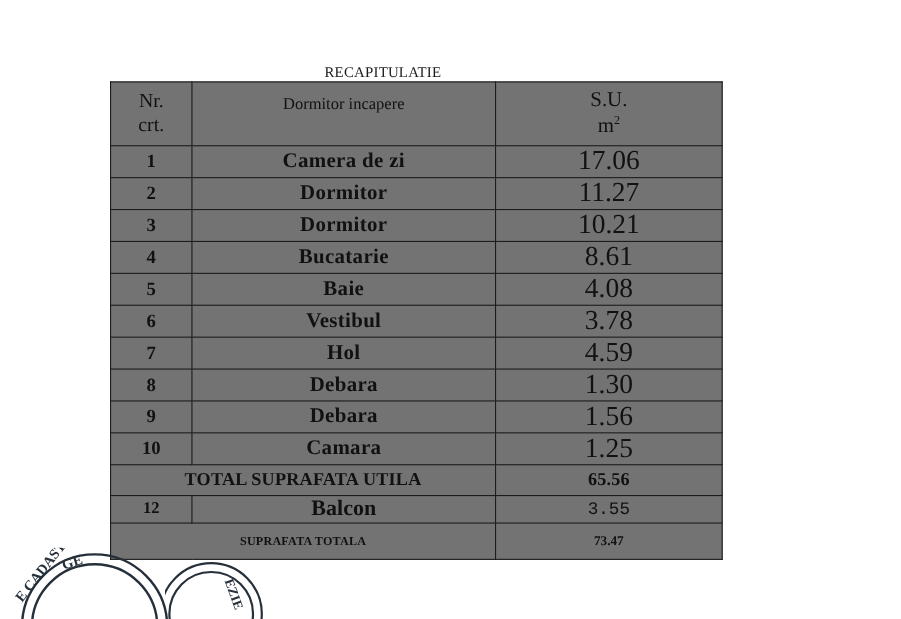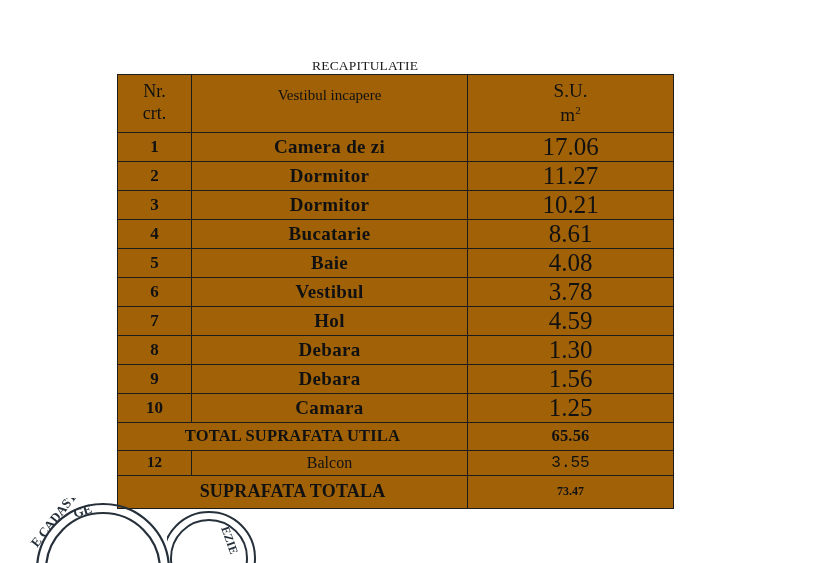--- a/index.html
+++ b/index.html
@@ -11,21 +11,21 @@
     height: 563px;
     background: #ffffff;
     font-family: "Liberation Serif", serif;
     color: #111111;
     position: relative;
     overflow: hidden;
   }
 
   #sheet {
     position: absolute;
-    left: 17px;
+    left: 0;
     top: 0;
     width: 759px;
     height: 563px;
   }
 
   .caption {
     position: absolute;
     left: 295px;
     top: 58px;
     font-size: 13.5px;
@@ -38,21 +38,21 @@
     position: absolute;
     left: 100px;
     top: 74px;
     width: 556px;
   }
 
   table.recap {
     border-collapse: collapse;
     width: 556px;
     table-layout: fixed;
-    background: #a16207;
+    background: #737373;
   }
 
   table.recap td {
     border: 1.6px solid #1c1c1c;
     padding: 0;
     vertical-align: middle;
     text-align: center;
     color: #111111;
   }
 
@@ -113,35 +113,35 @@
     margin-top: 40px;
   }
 
   .small-nr {
     font-size: 15px;
     font-weight: bold;
     height: 24px;
     margin-top: 24px;
   }
   .small-name {
-    font-size: 16px;
-    font-weight: normal;
+    font-size: 20px;
+    font-weight: bold;
     height: 24px;
   }
   .small-val {
     font-size: 16px;
     height: 24px;
     font-family: Liberation Mono, monospace;
   }
 
   .grand-row td {
     height: 32px;
   }
   .grand-label {
-    font-size: 18px;
+    font-size: 11px;
     font-weight: bold;
     letter-spacing: 0.2px;
   }
   .grand-val {
     font-size: 12px;
     font-weight: bold;
   }
 
   
   .stamp {
@@ -176,21 +176,21 @@
         <col class="c-nr">
         <col class="c-den">
         <col class="c-su">
       </colgroup>
       <tbody>
         <tr>
           <td class="hdr-nr">
             <div>Nr.</div>
             <div>crt.</div>
           </td>
-          <td class="hdr-den">Vestibul incapere</td>
+          <td class="hdr-den">Dormitor incapere</td>
           <td class="hdr-su">
             <div>S.U.</div>
             <div><span>m</span><sup>2</sup></div>
           </td>
         </tr>
 
         <tr>
           <td class="row-nr">1</td>
           <td class="row-name">Camera de zi</td>
           <td class="row-val">17.06</td>

